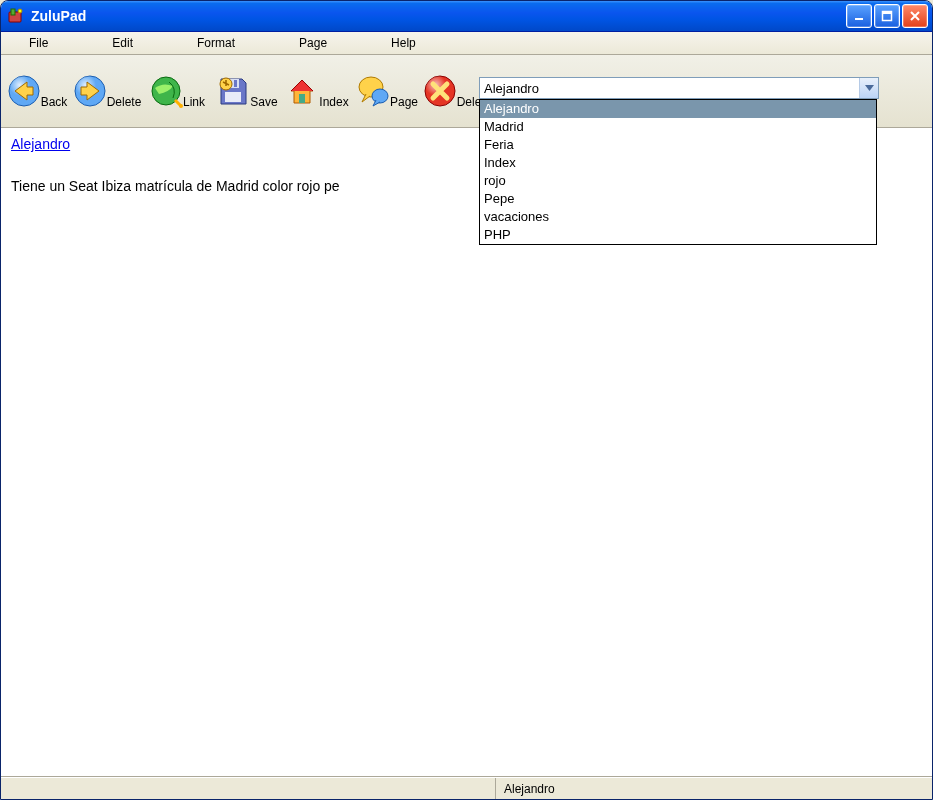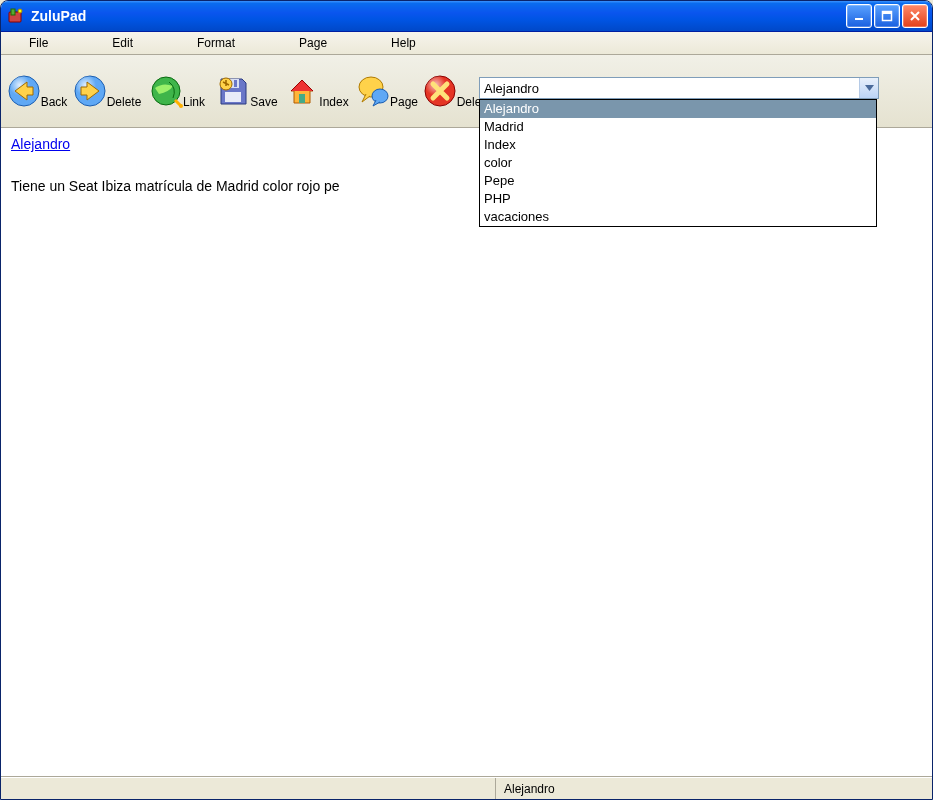--- a/index.html
+++ b/index.html
@@ -319,25 +319,26 @@
         <span class="combo-text">Alejandro</span>
         <span class="combo-btn">
           <svg width="9" height="6" viewBox="0 0 9 6">
               <path d="M0 0 L9 0 L4.5 6 Z" fill="#4a6a9a"></path>
             </svg>
         </span>
       </div>
       <div class="dropdown">
         <div class="opt selected">Alejandro</div>
         <div class="opt">Madrid</div>
+        <div class="opt">Feria</div>
         <div class="opt">Index</div>
-        <div class="opt">color</div>
+        <div class="opt">rojo</div>
         <div class="opt">Pepe</div>
+        <div class="opt">vacaciones</div>
         <div class="opt">PHP</div>
-        <div class="opt">vacaciones</div>
       </div>
     </div>
   </div>
 
   <div class="content">
     <a href="#" class="wikilink">Alejandro</a>
     <div class="body-text">Tiene un Seat Ibiza matrícula de Madrid color rojo pe</div>
   </div>
 
   <div class="statusbar">

